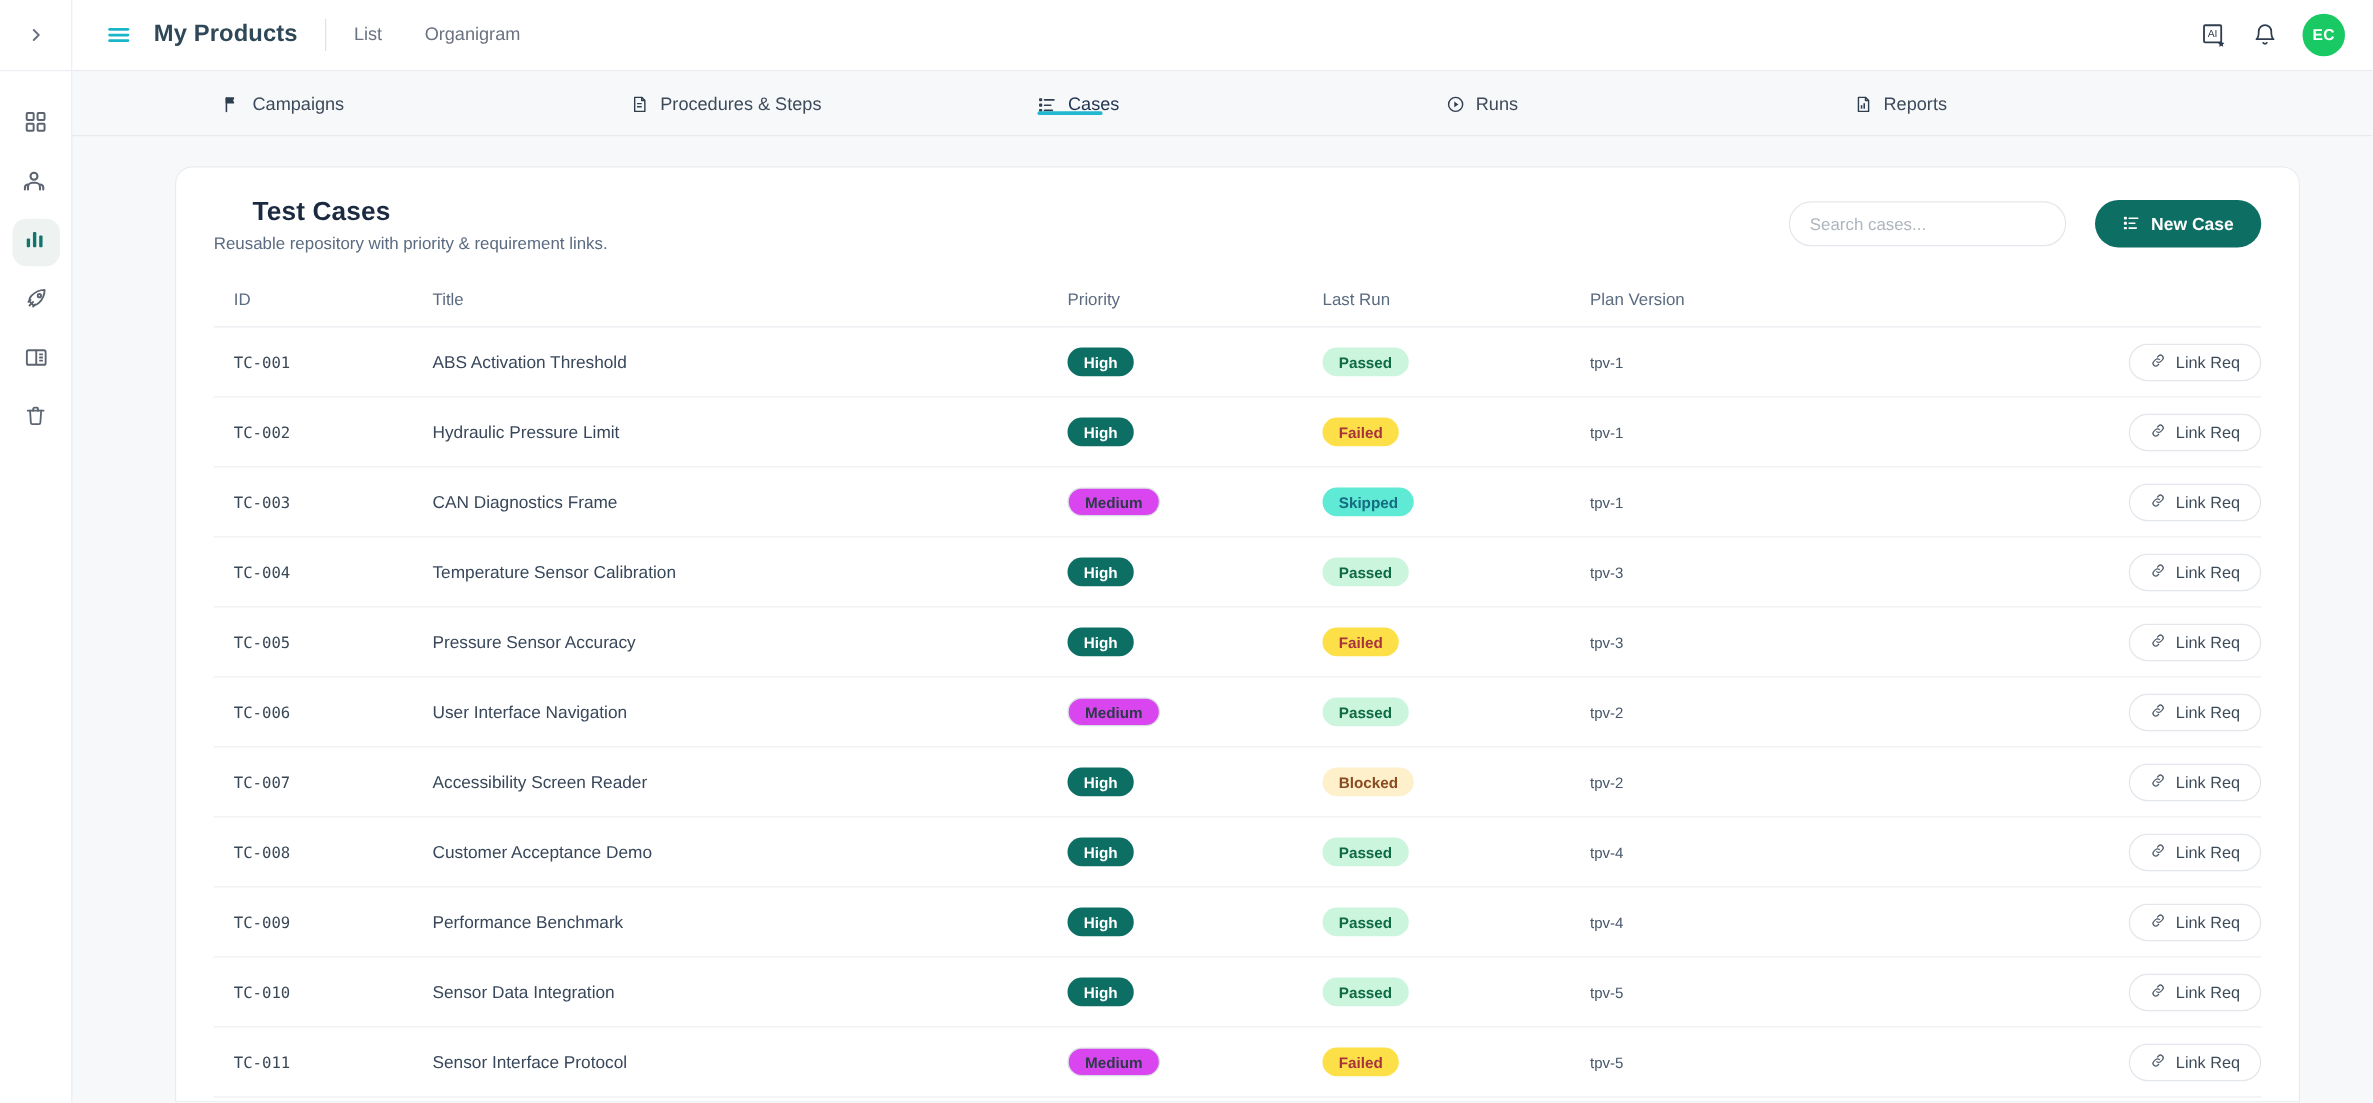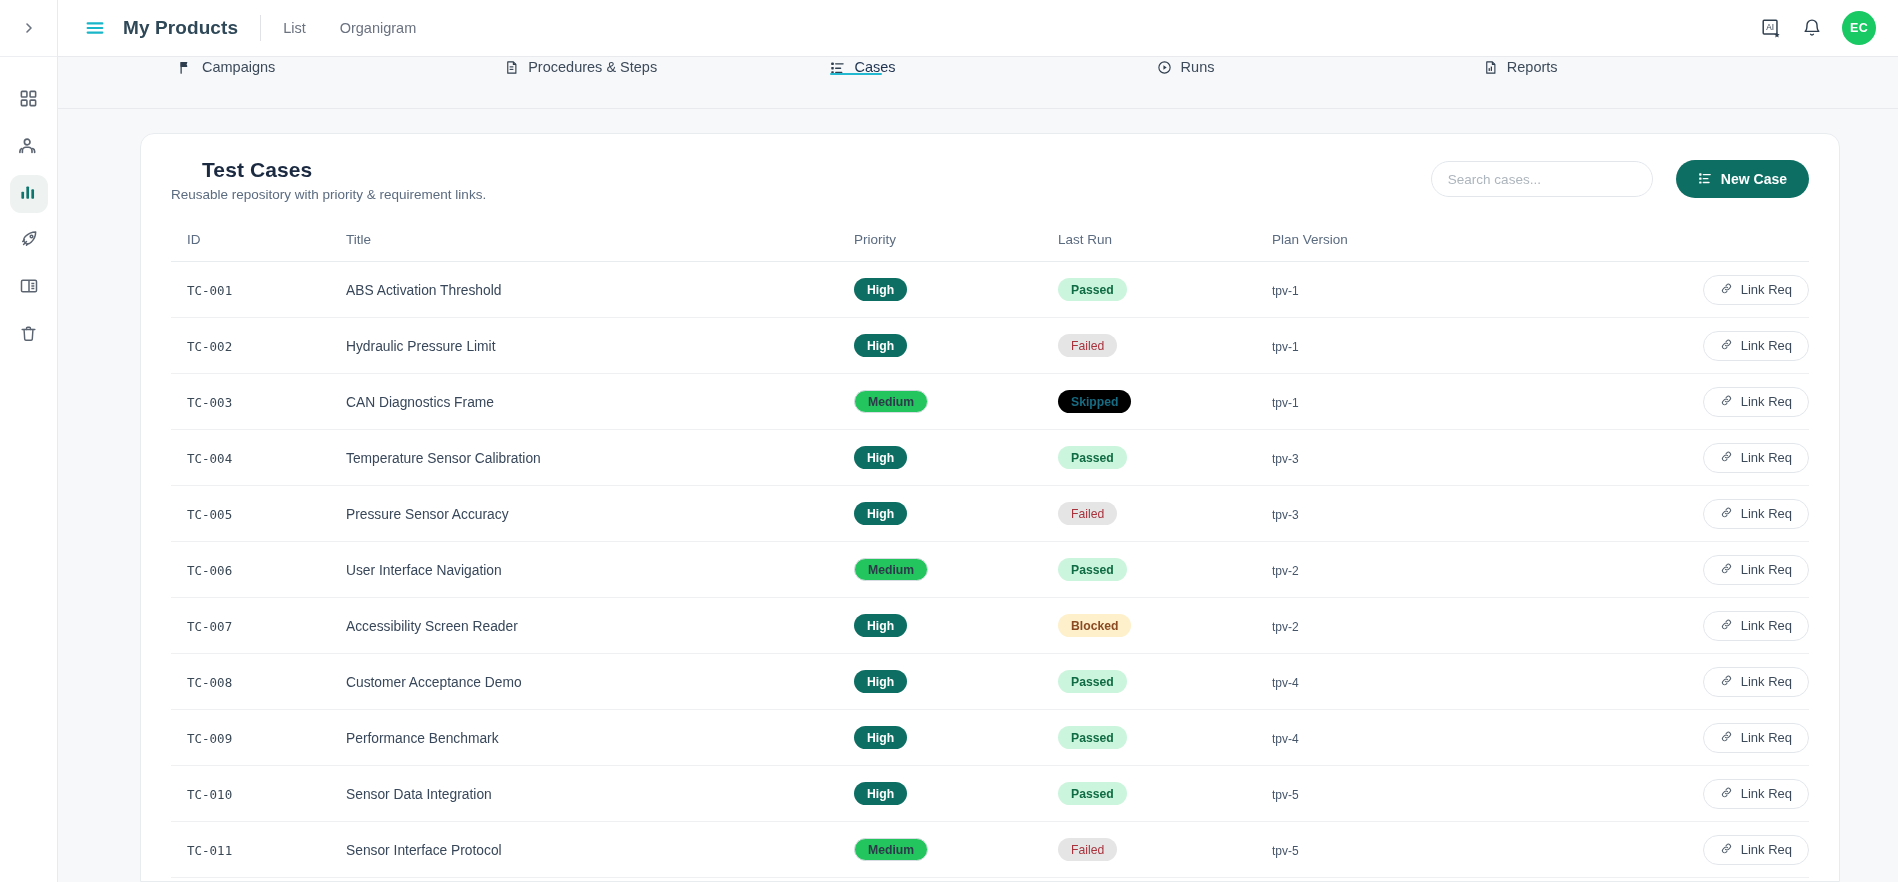--- a/index.html
+++ b/index.html
@@ -54,21 +54,21 @@
   .avatar {
     width: 34px; height: 34px; border-radius: 50%;
     background: #18c964; color: #ffffff;
     display: flex; align-items: center; justify-content: center;
     font-size: 12.5px; font-weight: 700; letter-spacing: .4px; cursor: pointer;
   }
 
   
   .tabstrip {
     height: 52px; background: #f7f8fa;
-    display: flex; align-items: flex-start;
+    display: flex; align-items: center;
     padding: 0 89px 0 120px;
     border-bottom: 1px solid #e8eaed;
   }
   .tab {
     flex: 1; display: flex; align-items: center; justify-content: flex-start;
     gap: 9px; font-size: 14.5px; color: #3c4a5a; cursor: pointer;
     position: relative; padding-top: 2px;
   }
   .tab .tab-ico { display: flex; align-items: center; color: #2f3e4e; }
   .tab.active { color: #1f3350; font-weight: 400; }
@@ -121,24 +121,24 @@
   }
   .cell-title { font-size: 13.8px; color: #38475a; }
   .cell-ver { font-size: 12px; color: #46566a; }
 
   .badge {
     display: inline-flex; align-items: center; justify-content: center;
     height: 23px; padding: 0 13px; border-radius: 12px;
     font-size: 12.2px; font-weight: 700; white-space: nowrap;
   }
   .badge.high    { background: #0d6e63; color: #ffffff; }
-  .badge.medium  { background: #22c55e; color: #2c3a49; border: 1px solid #d8dde3; font-weight: 600; }
+  .badge.medium  { background: #d946ef; color: #2c3a49; border: 1px solid #d8dde3; font-weight: 600; }
   .badge.passed  { background: #ccf5dd; color: #0f6b43; font-weight: 600; }
-  .badge.failed  { background: #e5e5e5; color: #a8333d; font-weight: 400; }
-  .badge.skipped { background: #000000; color: #176b82; font-weight: 600; }
+  .badge.failed  { background: #fde047; color: #a8333d; font-weight: 700; }
+  .badge.skipped { background: #5eead4; color: #176b82; font-weight: 600; }
   .badge.blocked { background: #fdf0cb; color: #8a4a22; font-weight: 600; }
 
   .link-req {
     display: inline-flex; align-items: center; gap: 8px;
     height: 30px; padding: 0 16px; border-radius: 15px;
     border: 1px solid #e3e7ec; background: #fff;
     font-size: 13px; color: #3c4a5a; cursor: pointer; font-family: inherit;
   }
   .link-req svg { color: #55616f; }
 </style>

